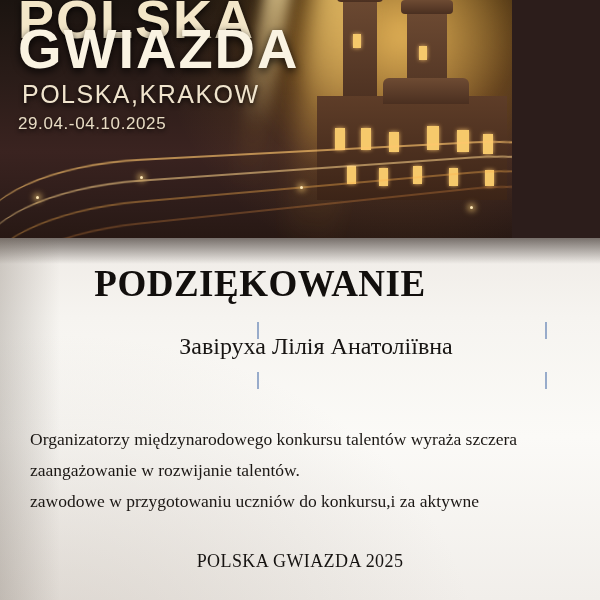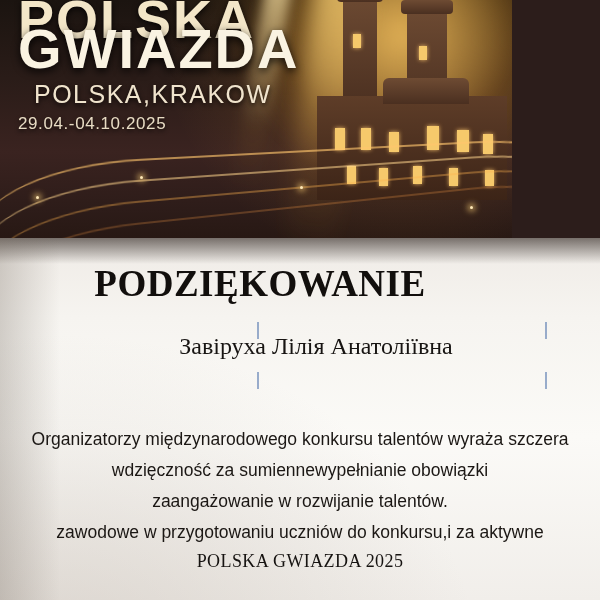--- a/index.html
+++ b/index.html
@@ -116,21 +116,20 @@
     text-shadow: 0 3px 8px rgba(0,0,0,0.85);
   }
   .subtitle {
     position: absolute;
     left: 22px; top: 80px;
     font-family: "Liberation Sans", sans-serif;
     font-size: 25px;
     letter-spacing: 1.5px;
     color: #f0e4cd;
     text-shadow: 0 2px 5px rgba(0,0,0,0.8);
-    margin-left: 12px;
   }
   .dates {
     position: absolute;
     left: 18px; top: 114px;
     font-family: "Liberation Sans", sans-serif;
     font-size: 17px;
     letter-spacing: 0.6px;
     color: #e8dcc4;
     text-shadow: 0 2px 4px rgba(0,0,0,0.75);
   }
@@ -179,22 +178,21 @@
   }
   .tick {
     position: absolute;
     width: 2px; height: 17px;
     background: #7f98c0;
     opacity: 0.8;
   }
   .body-text {
     position: absolute;
     top: 424px; left: 30px; width: 540px;
-    text-align: center;
-    font-family: Liberation Sans, sans-serif;
+    font-family: Liberation Serif, serif;
     font-size: 17.5px;
     line-height: 31px;
     color: #1b1714;
   }
   .footer {
     position: absolute;
     top: 548px; left: 0; width: 600px;
     text-align: center;
     font-family: "Liberation Serif", serif;
     font-size: 18px;
@@ -260,21 +258,20 @@
 
   <div class="tick" style="left:257px; top:322px;"></div>
   <div class="tick" style="left:545px; top:322px;"></div>
   <div class="tick" style="left:257px; top:372px;"></div>
   <div class="tick" style="left:545px; top:372px;"></div>
 
   <div class="recipient">Завіруха Лілія Анатоліївна</div>
 
   <div class="body-text">
     <div>Organizatorzy międzynarodowego konkursu talentów wyraża szczera</div>
-    <div>wdzięczność za sumiennewypełnianie obowiązki</div>
     <div>zaangażowanie w rozwijanie talentów.</div>
     <div>zawodowe w przygotowaniu uczniów do konkursu,i za aktywne</div>
   </div>
 
   <div class="footer">
     <div>POLSKA GWIAZDA 2025</div>
   </div>
 
 </div>
 

